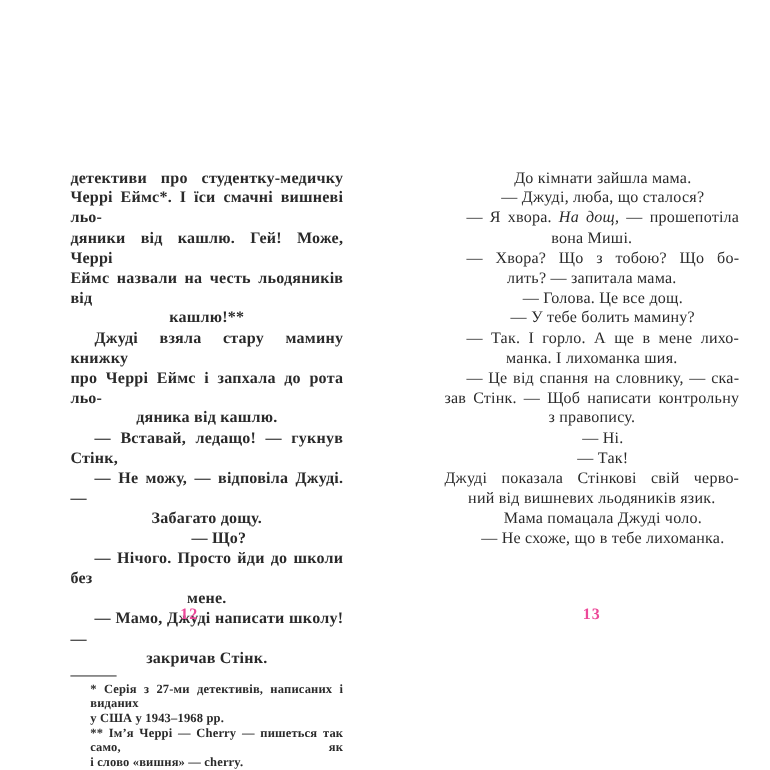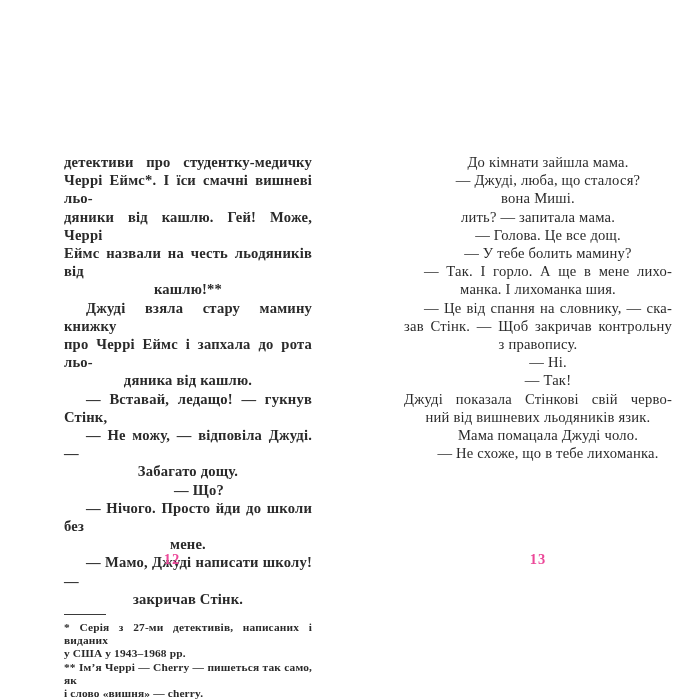--- a/index.html
+++ b/index.html
@@ -41,20 +41,21 @@
     width: 42px;
     border: none;
     border-top: 1.5px solid #3a3a3a;
     margin: 6px 0 6px 0;
   }
   .fn-line {
     font-size: 11.4px;
     line-height: 13.2px;
     letter-spacing: 0.15px;
     text-align: left;
+    margin-left: 18px;
   }
   .fn-line.just {
     text-align: justify;
     text-align-last: justify;
   }
 
   .page-number {
     position: absolute;
     top: 551px;
     font-size: 14.5px;
@@ -94,28 +95,30 @@
       <div class="fn-line">у США у 1943–1968 рр.</div>
       <div class="fn-line just">** Ім’я Черрі — Cherry — пишеться так само, як</div>
       <div class="fn-line">і слово «вишня» — cherry.</div>
     </div>
 </div>
 
 <div class="page-column col-right">
   <div id="right-lines">
       <div class="line ind">До кімнати зайшла мама.</div>
       <div class="line ind">— Джуді, люба, що сталося?</div>
+      <div class="line just ind"><span>— Я хвора. </span><span class="it">На дощ,</span><span> — прошепотіла</span></div>
       <div class="line">вона Миші.</div>
+      <div class="line just ind">— Хвора? Що з тобою? Що бо-</div>
       <div class="line">лить? — запитала мама.</div>
       <div class="line ind">— Голова. Це все дощ.</div>
       <div class="line ind">— У тебе болить мамину?</div>
       <div class="line just ind">— Так. І горло. А ще в мене лихо-</div>
       <div class="line">манка. І лихоманка шия.</div>
       <div class="line just ind">— Це від спання на словнику, — ска-</div>
-      <div class="line just">зав Стінк. — Щоб закричав контрольну</div>
+      <div class="line just">зав Стінк. — Щоб написати контрольну</div>
       <div class="line">з правопису.</div>
       <div class="line ind">— Ні.</div>
       <div class="line ind">— Так!</div>
       <div class="line just">Джуді показала Стінкові свій черво-</div>
       <div class="line">ний від вишневих льодяників язик.</div>
       <div class="line ind">Мама помацала Джуді чоло.</div>
       <div class="line ind">— Не схоже, що в тебе лихоманка.</div>
     </div>
 </div>
 

